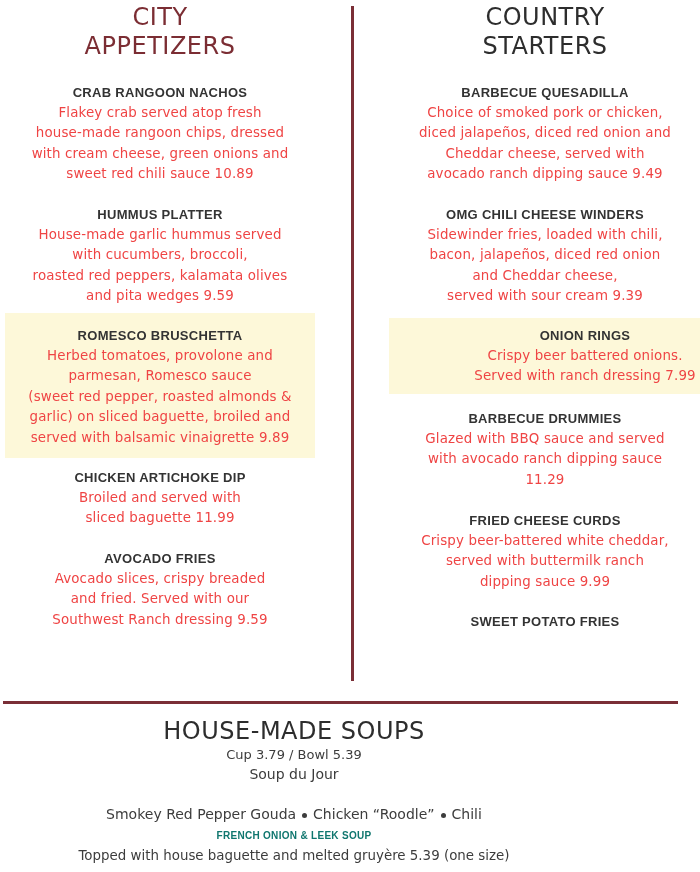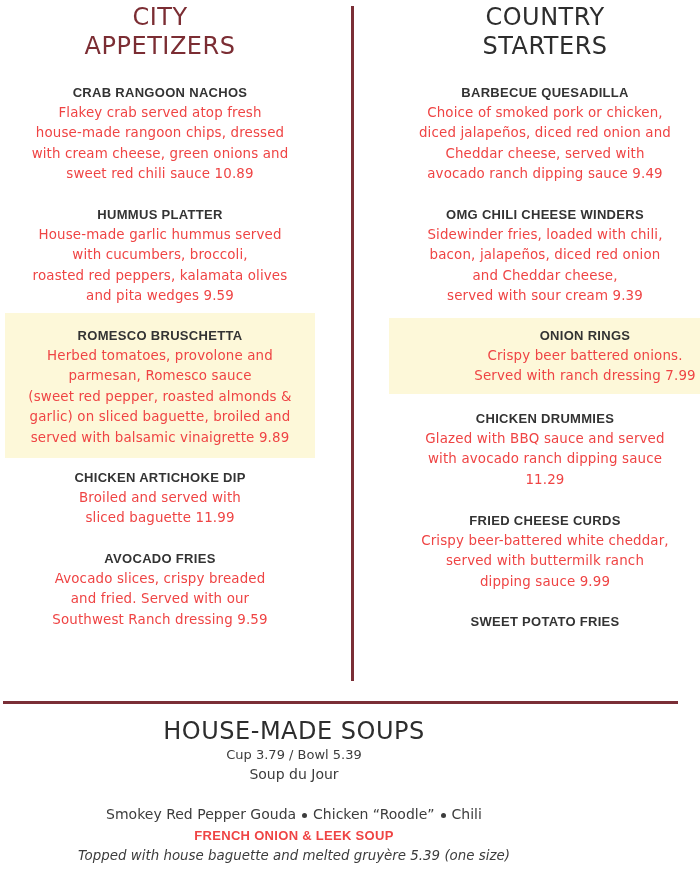--- a/index.html
+++ b/index.html
@@ -24,23 +24,23 @@
   .highlight { position: absolute; background: #fdf8d9; }
   .vline { position: absolute; left: 351px; top: 6px; width: 3px; height: 675px; background: #7a2e36; }
   .hline { position: absolute; left: 3px; top: 701px; width: 675px; height: 3px; background: #7a2e36; }
   .soups { position: absolute; top: 716px; left: 0; width: 588px; text-align: center; }
   .soups-title { font-family: "DejaVu Sans", sans-serif; font-size: 24px; line-height: 30px;
                  color: #2d2d2d; letter-spacing: 0.5px; }
   .soups-prices { font-family: "DejaVu Sans", sans-serif; font-size: 13px; line-height: 18px; color: #3c3c3c; }
   .soups-list { margin-top: 19px; font-family: "DejaVu Sans", sans-serif; font-size: 14px; line-height: 21px; color: #3c3c3c; }
   .soups-list .dot { display: inline-block; width: 5px; height: 5px; border-radius: 50%;
                      background: #3c3c3c; vertical-align: middle; margin: 0 6px; }
-  .soup-special-name { font-family: "Liberation Sans", sans-serif; font-weight: bold; font-size: 13px;
-                       line-height: 21px; color: #ef4444; letter-spacing: 0.3px; }
-  .soup-special-desc { font-family: "DejaVu Sans", sans-serif; font-size: 13.4px; line-height: 20px; color: #3c3c3c; font-style: italic; }
+  .soup-special-name { font-family: "Liberation Sans", sans-serif; font-weight: bold; font-size: 10px;
+                       line-height: 21px; color: #0f766e; letter-spacing: 0.3px; }
+  .soup-special-desc { font-family: "DejaVu Sans", sans-serif; font-size: 13.4px; line-height: 20px; color: #3c3c3c; }
 </style>
 </head>
 <body>
 
 <div class="highlight" style="left:5px; top:313px; width:310px; height:145px;"></div>
 <div class="highlight" style="left:389px; top:318px; width:311px; height:76px;"></div>
 
 <div class="vline"></div>
 <div class="hline"></div>
 
@@ -111,21 +111,21 @@
 served with sour cream  9.39</div>
   </div>
 
   <div class="item" style="top:326px;padding-left:40px;">
     <div class="item-name">ONION RINGS</div>
     <div class="item-desc">Crispy beer battered onions.
 Served with ranch dressing  7.99</div>
   </div>
 
   <div class="item" style="top:409px;">
-    <div class="item-name">CHICKEN DRUMMIES</div>
+    <div class="item-name">BARBECUE DRUMMIES</div>
     <div class="item-desc">Glazed with BBQ sauce and served
 with avocado ranch dipping sauce
 11.29</div>
   </div>
 
   <div class="item" style="top:511px;">
     <div class="item-name">FRIED CHEESE CURDS</div>
     <div class="item-desc">Crispy beer-battered white cheddar,
 served with buttermilk ranch
 dipping sauce  9.99</div>

